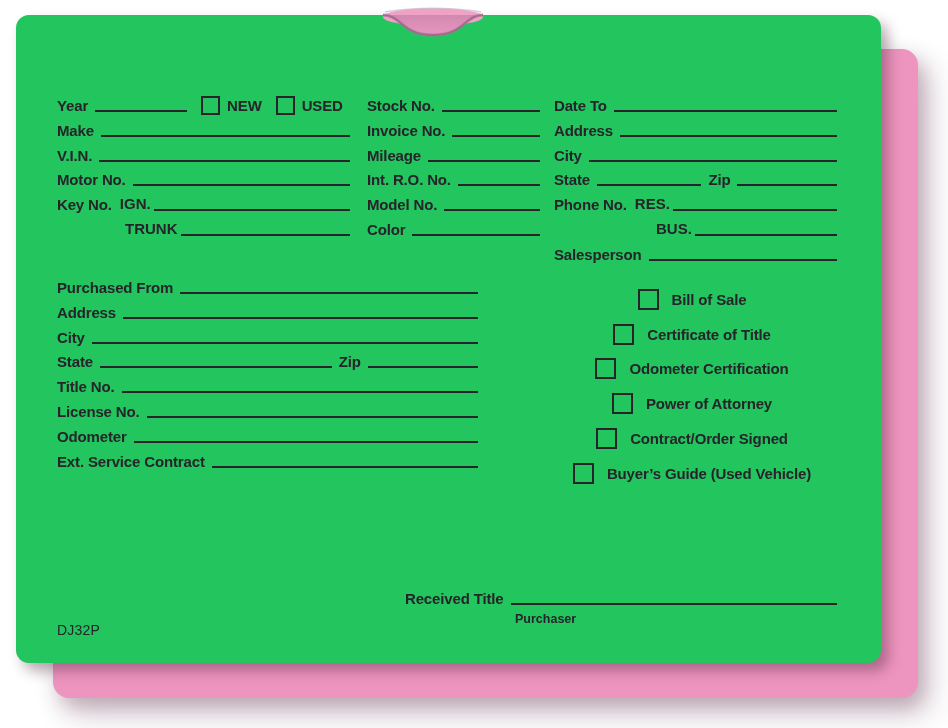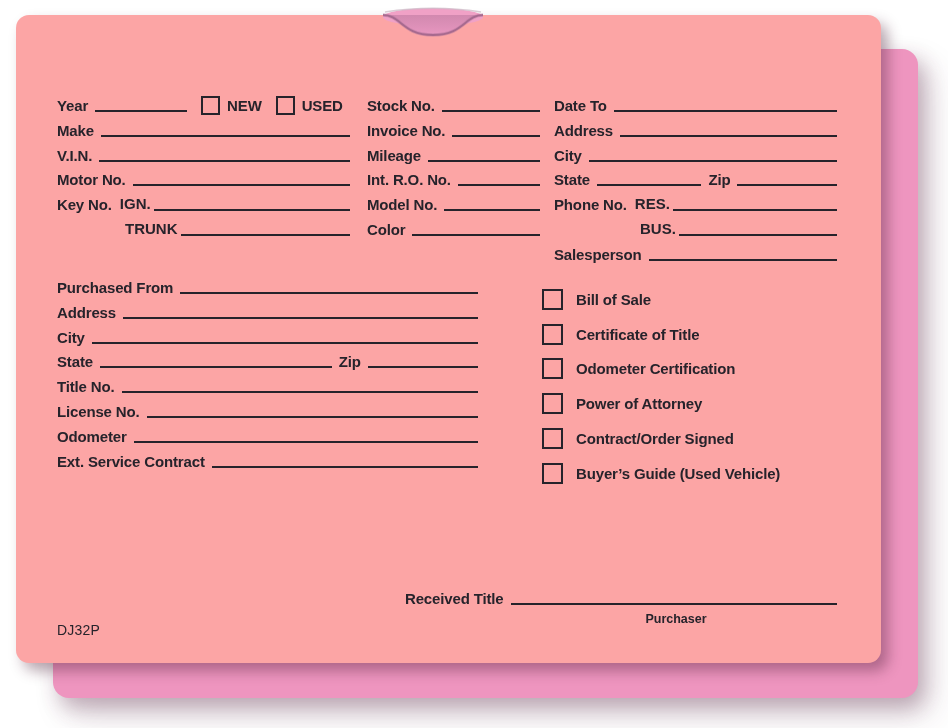--- a/index.html
+++ b/index.html
@@ -11,47 +11,47 @@
   }
   
   .backsheet{
     position:absolute;left:53px;top:49px;width:865px;height:649px;
     background:#ee95bf;border-radius:16px;
     box-shadow:6px 10px 20px rgba(90,40,70,.30), 14px 18px 34px rgba(90,40,70,.16);
   }
   
   .front{
     position:absolute;left:16px;top:15px;width:865px;height:648px;
-    background:#fca5a5;border-radius:13px;
+    background:#22c55e;border-radius:13px;
     box-shadow:7px 8px 14px rgba(70,25,50,.38);
   }
   .notch{position:absolute;left:372px;top:4px;width:122px;height:36px;pointer-events:none;}
 
   
   .row{display:flex;align-items:flex-end;height:24.85px;white-space:nowrap;}
   .lbl{font-weight:bold;font-size:15px;line-height:1;padding-bottom:5px;letter-spacing:-0.15px;}
   .sub{font-weight:bold;font-size:15px;line-height:1;padding-bottom:6px;margin-left:8px;letter-spacing:0;}
   .ln{flex:1 1 auto;border-bottom:2px solid #26232b;margin:0 0 6px 7px;min-width:10px;}
   .ln.tight{margin-left:3px;}
   .cb{width:15px;height:15px;border:2.2px solid #26232b;margin:0 0 3px 14px;flex:none;background:transparent;}
   .cb + .lbl{margin-left:7px;}
 
   .colL{position:absolute;left:41px;top:78px;width:293px;}
   .colM{position:absolute;left:351px;top:78px;width:173px;}
   .colR{position:absolute;left:538px;top:78px;width:283px;}
   .blockP{position:absolute;left:41px;top:260px;width:421px;}
 
   .docs{position:absolute;left:526px;top:267px;width:300px;}
-  .docrow{display:flex;align-items:center;height:34.8px;}
+  .docrow{display:flex;align-items:center;height:34.8px;justify-content:center;}
   .docbox{width:17px;height:17px;border:2.2px solid #26232b;flex:none;background:transparent;}
   .doclbl{font-weight:bold;font-size:15px;margin-left:13px;letter-spacing:-0.15px;}
 
   .received{position:absolute;left:389px;top:577px;width:432px;}
   .received .row{height:19px;}
-  .purchaser{position:absolute;left:499px;top:597px;width:322px;text-align:center;
+  .purchaser{position:absolute;left:499px;top:597px;width:322px;
              font-weight:bold;font-size:12.5px;}
   .formcode{position:absolute;left:41px;top:607px;font-weight:normal;font-size:14px;letter-spacing:.2px;}
 </style>
 </head>
 <body>
 
 <div class="backsheet"></div>
 
 <div class="front">
 
@@ -132,21 +132,21 @@
       <span class="ln" style="flex-grow:1.05;"></span>
       <span class="lbl" style="margin-left:7px;">Zip</span>
       <span class="ln"></span>
     </div>
     <div class="row">
       <span class="lbl">Phone No.</span>
       <span class="sub">RES.</span>
       <span class="ln tight"></span>
     </div>
     <div class="row" style="padding-left:86px;">
-      <span class="sub" style="margin-left:0;">BUS.</span>
+      <span class="sub" style="margin-left:16px;">BUS.</span>
       <span class="ln tight"></span>
     </div>
     <div class="row">
       <span class="lbl">Salesperson</span>
       <span class="ln"></span>
     </div>
   </div>
 
   <div class="blockP">
     <div class="row">

